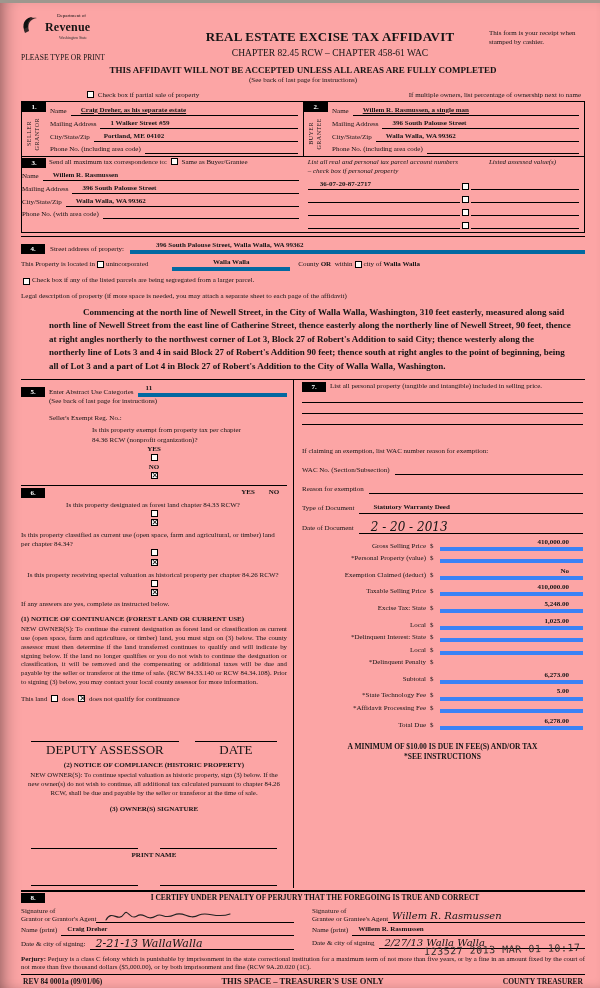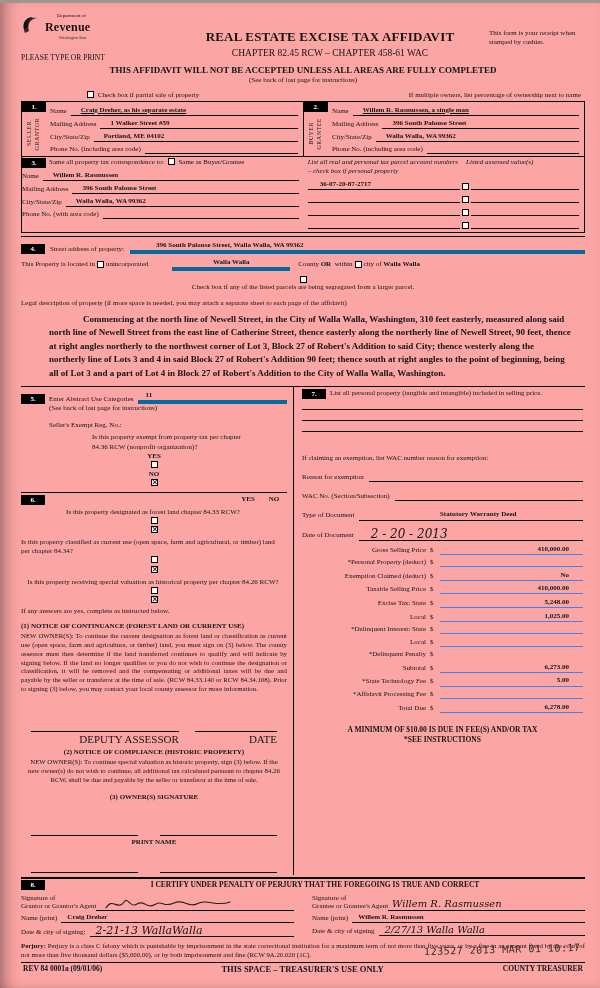--- a/index.html
+++ b/index.html
@@ -66,32 +66,32 @@
   .qrow { display:flex; align-items:center; margin-top:3px;flex-direction:column; }
   .qrow .qt { flex:1; padding-right:2px; }
   .qrow .yn { width:26px; text-align:center; }
   .divider { border-top:1px solid #000; margin:4px 0 2px 0; }
   .notice-t { font-weight:bold; margin-top:6px; }
   .notice-x { text-align:justify; margin-top:1px; }
   .sigline-row { display:flex; gap:16px; margin-top:4px; }
   .sigline-row .l1 { flex:1.8; border-bottom:1px solid #000; min-height:10px; }
   .sigline-row .l2 { flex:1; border-bottom:1px solid #000; min-height:10px; }
   .under-lbls { display:flex; gap:16px; }
-  .under-lbls div { text-align:right; font-size:11px; }
+  .under-lbls div { text-align:center; font-size:13px; }
   .under-lbls .u1 { flex:1.8; } .under-lbls .u2 { flex:1; }
   
   .blankline { border-bottom:1px solid #000; height:11px; }
   .inline-f { display:flex; align-items:flex-end; margin-top:7px; }
   .inline-f .lbl { white-space:nowrap; padding-right:5px; }
   .inline-f .vl { flex:1; border-bottom:1px solid #000; min-height:9px; }
   .money { margin-top:4px; }
   .mrow { display:flex; align-items:flex-end; margin-top:3.5px; }
   .mrow .ml { width:128px; text-align:right; padding-right:4px; white-space:nowrap; }
   .mrow .dollar { width:10px; }
-  .mrow .mv { flex:1; border-bottom:1px solid #3b82f6; text-align:right; font-weight:bold; padding-right:14px; min-height:9px; }
+  .mrow .mv { flex:1; border-bottom:4px solid #3b82f6; text-align:right; font-weight:bold; padding-right:14px; min-height:9px; }
   .minnote { font-weight:bold; text-align:center; margin-top:12px; font-size:7.5px; }
   
   .sec8 { border-top:2px solid #000; margin-top:2px; }
   .cert-row { display:flex; align-items:center; margin-top:1px; }
   .cert-row .ct { flex:1; text-align:center; font-weight:bold; font-size:7.5px; }
   .sig-grid { display:grid; grid-template-columns:1fr 1fr; gap:0 18px; margin-top:4px; }
   .sigcol .r1 { display:flex; align-items:flex-end; }
   .sigcol .twolines { line-height:1.2; white-space:nowrap; }
   .sigcol .sline { flex:1; border-bottom:1px solid #000; min-height:12px; position:relative; }
   .sigcol .srow { display:flex; align-items:flex-end; margin-top:2px; }
@@ -191,21 +191,21 @@
               <span class="val"></span>
             </div>
       </div>
     </div>
   </div>
 
   <div class="sec3">
     <div class="sec3-left">
       <div class="sec3-top">
         <span class="numbox">3.</span>
-        <span><span>Same all property tax correspondence to:</span> <span class="cb"></span> <span>Same as Buyer/Grantee</span></span>
+        <span><span>Send all maximum tax correspondence to:</span> <span class="cb"></span> <span>Same as Buyer/Grantee</span></span>
       </div>
       <div class="frow">
             <span class="lbl">Name</span>
             <span class="val">Willem R. Rasmussen</span>
           </div>
       <div class="frow">
             <span class="lbl">Mailing Address</span>
             <span class="val">396 South Palouse Street</span>
           </div>
       <div class="frow">
@@ -213,21 +213,21 @@
             <span class="val">Walla Walla, WA 99362</span>
           </div>
       <div class="frow">
             <span class="lbl">Phone No. (with area code)</span>
             <span class="val"></span>
           </div>
     </div>
     <div class="sec3-right">
       <div class="parcel-hdr">
         <span style="flex:1.35; padding-right:6px;">List all real and personal tax parcel account numbers – check box if personal property</span>
-        <span style="flex:1; ">Listed assessed value(s)</span>
+        <span style="flex:1; text-align:center;">Listed assessed value(s)</span>
       </div>
       <div class="parcel-row">
             <span class="pline">36-07-20-87-2717</span>
             <span class="cb"></span>
             <span class="aline"></span>
           </div>
       <div class="parcel-row">
             <span class="pline"></span>
             <span class="cb"></span>
             <span class="aline"></span>
@@ -253,21 +253,21 @@
     </div>
     <div class="s4row" style="align-items:center; margin-top:4px;">
       <span>This Property is located in</span>
       <span class="cb"></span>
       <span>unincorporated</span>
       <span class="uline b c" style="width:118px; margin:0 8px 0 24px;">Walla Walla</span>
       <span>County</span>&nbsp;<span class="b">OR</span>&nbsp;&nbsp;<span>within</span>
       <span class="cb"></span>
       <span>city of</span>&nbsp;<span class="b">Walla Walla</span>
     </div>
-    <div class="s4row" style="align-items:center; margin-top:5px;flex-direction:column;">
+    <div class="s4row" style="align-items:center; margin-top:5px;">
       <span class="cb"></span>
       <span>Check box if any of the listed parcels are being segregated from a larger parcel.</span>
     </div>
     <div style="margin-top:6px;">Legal description of property (if more space is needed, you may attach a separate sheet to each page of the affidavit)</div>
     <div class="legal-par">Commencing at the north line of Newell Street, in the City of Walla Walla, Washington, 310 feet easterly, measured along said north line of Newell Street from the east line of Catherine Street, thence easterly along the northerly line of Newell Street, 90 feet, thence at right angles northerly to the northwest corner of Lot 3, Block 27 of Robert's Addition to said City; thence westerly along the northerly line of Lots 3 and 4 in said Block 27 of Robert's Addition 90 feet; thence south at right angles to the point of beginning, being all of Lot 3 and a part of Lot 4 in Block 27 of Robert's Addition to the City of Walla Walla, Washington.</div>
   </div>
 
   <div class="mid">
     <div class="mid-left">
 
@@ -304,20 +304,27 @@
       <div class="qrow">
         <div class="qt">Is this property receiving special valuation as historical property per chapter 84.26 RCW?</div>
         <div class="yn"><span class="cb"></span></div>
         <div class="yn"><span class="cb checked"></span></div>
       </div>
       <div style="margin-top:2px;">If any answers are yes, complete as instructed below.</div>
 
       <div class="notice-t">(1) NOTICE OF CONTINUANCE (FOREST LAND OR CURRENT USE)</div>
       <div class="notice-x" style="font-size:6.8px;">NEW OWNER(S): To continue the current designation as forest land or classification as current use (open space, farm and agriculture, or timber) land, you must sign on (3) below.  The county assessor must then determine if the land transferred continues to qualify and will indicate by signing below. If the land no longer qualifies or you do not wish to continue the designation or classification, it will be removed and the compensating or additional taxes will be due and payable by the seller or transferor at the time of sale.  (RCW 84.33.140 or RCW 84.34.108). Prior to signing (3) below, you may contact your local county assessor for more information.</div>
 
+      <div style="margin-top:8px;">
+        <span>This land</span>
+        <span class="cb"></span>
+        <span>does</span>
+        <span class="cb checked"></span>
+        <span>does not  qualify for continuance</span>
+      </div>
 
       <div class="sigline-row" style="margin-top:28px; padding:0 10px;">
         <span class="l1"></span>
             <span class="l2"></span>
       </div>
       <div class="under-lbls" style="padding:0 10px;">
         <div class="u1">DEPUTY ASSESSOR</div>
         <div class="u2">DATE</div>
       </div>
 
@@ -343,44 +350,44 @@
         <span class="numbox">7.</span>
         <span style="flex:1;">List all personal property (tangible and intangible) included in selling price.</span>
       </div>
       <div class="blankline"></div>
       <div class="blankline"></div>
       <div class="blankline"></div>
 
       <div style="margin-top:22px;">If claiming an exemption, list WAC number reason for exemption:</div>
 
       <div class="inline-f" style="margin-top:10px;">
+            <span class="lbl">WAC No. (Section/Subsection)</span>
+            <span class="vl"></span>
+          </div>
+      <div class="inline-f" style="margin-top:10px;">
             <span class="lbl">Reason for exemption</span>
             <span class="vl"></span>
           </div>
-      <div class="inline-f" style="margin-top:10px;">
-            <span class="lbl">WAC No. (Section/Subsection)</span>
-            <span class="vl"></span>
-          </div>
-      <div class="inline-f" style="margin-top:9px;text-align:center;">
+      <div class="inline-f" style="margin-top:9px;">
             <span class="lbl">Type of Document</span>
             <span class="vl b" style="padding-left:14px;">Statutory Warranty Deed</span>
           </div>
       <div class="inline-f" style="margin-top:7px;">
             <span class="lbl">Date of Document</span>
             <span class="vl hand" style="font-size:12px; padding-left:12px; line-height:1;">2 - 20 - 2013</span>
           </div>
 
       <div class="money">
         <div class="mrow">
               <span class="ml">Gross Selling Price</span>
               <span class="dollar">$</span>
               <span class="mv">410,000.00</span>
             </div>
         <div class="mrow">
-              <span class="ml">*Personal Property (deduct)</span>
+              <span class="ml">*Personal Property (value)</span>
               <span class="dollar">$</span>
               <span class="mv"></span>
             </div>
         <div class="mrow">
               <span class="ml">Exemption Claimed (deduct)</span>
               <span class="dollar">$</span>
               <span class="mv">No</span>
             </div>
         <div class="mrow">
               <span class="ml">Taxable Selling Price</span>

